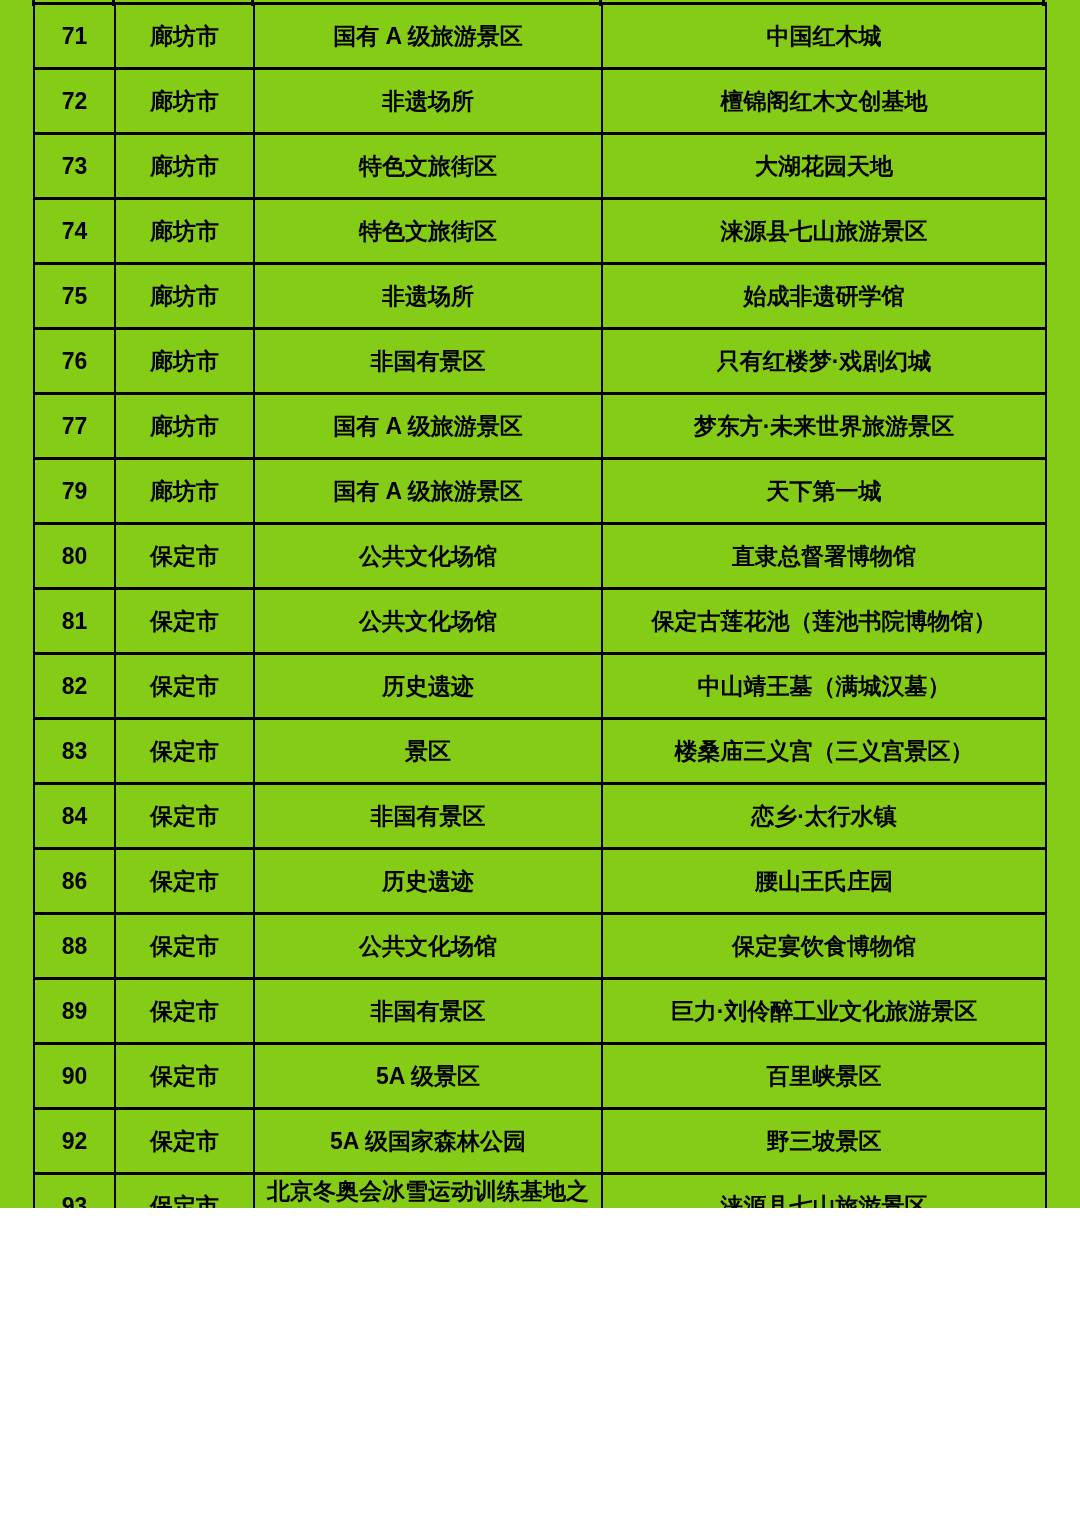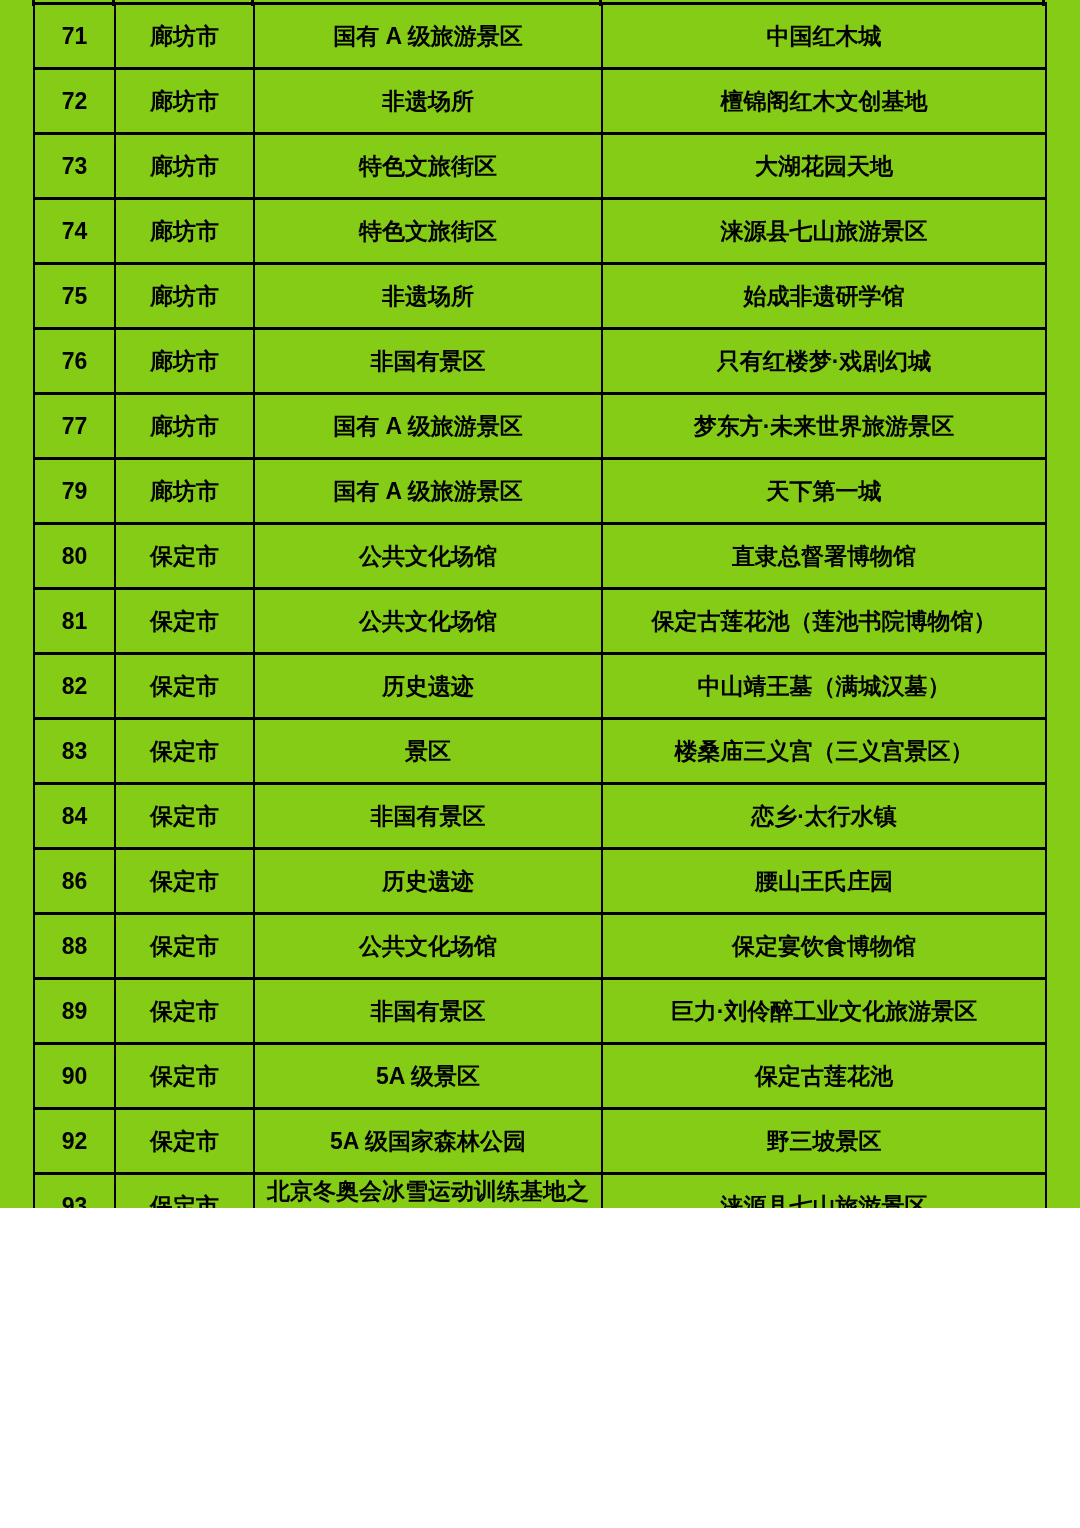--- a/index.html
+++ b/index.html
@@ -166,21 +166,21 @@
         <tr>
           <td>89</td>
           <td>保定市</td>
           <td>非国有景区</td>
           <td>巨力·刘伶醉工业文化旅游景区</td>
         </tr>
         <tr>
           <td>90</td>
           <td>保定市</td>
           <td>5A 级景区</td>
-          <td>保定古莲花池</td>
+          <td>百里峡景区</td>
         </tr>
         <tr>
           <td>92</td>
           <td>保定市</td>
           <td>5A 级国家森林公园</td>
           <td>野三坡景区</td>
         </tr>
         <tr>
           <td>93</td>
           <td>保定市</td>

